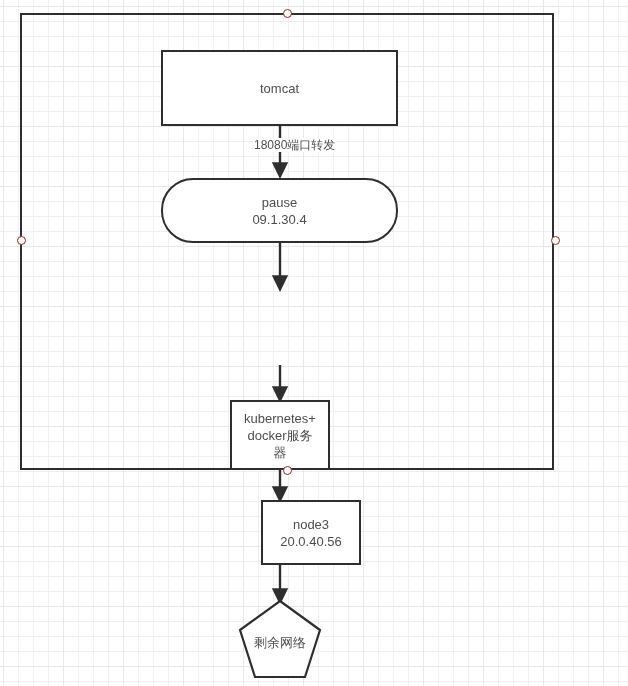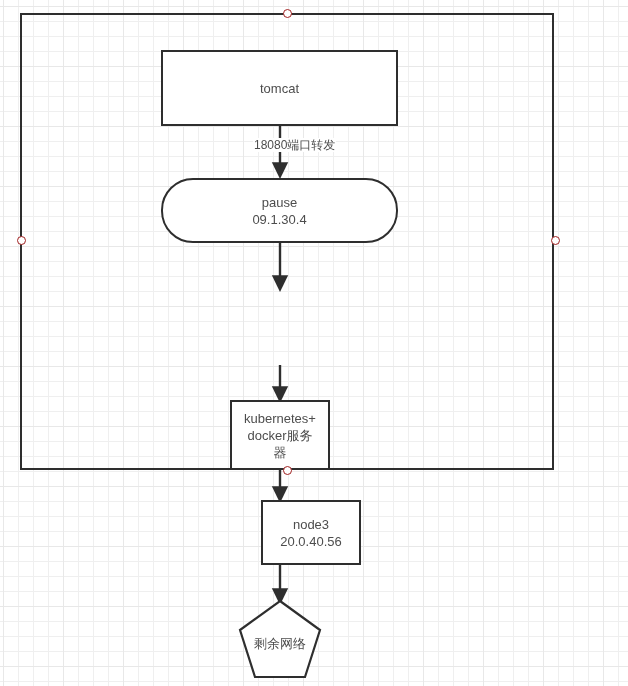--- a/index.html
+++ b/index.html
@@ -121,21 +121,21 @@
     <span>kubernetes+</span>
     <span>docker服务</span>
     <span>器</span>
   </div>
 
   <div class="node-box" style="left:230px; top:500px; width:100px; height:65px;margin-left:31px;">
     <span>node3</span>
     <span>20.0.40.56</span>
   </div>
 
-  <div class="pent-label" style="left:240px; top:636px; width:80px;">
+  <div class="pent-label" style="left:240px; top:636px; width:80px;font-family:Liberation Mono, monospace;">
     <span>剩余网络</span>
   </div>
 
   <div class="handle" style="left:283px; top:9px;"></div>
   <div class="handle" style="left:17px; top:236px;"></div>
   <div class="handle" style="left:551px; top:236px;"></div>
   <div class="handle" style="left:283px; top:466px;"></div>
 
 </div>
 

